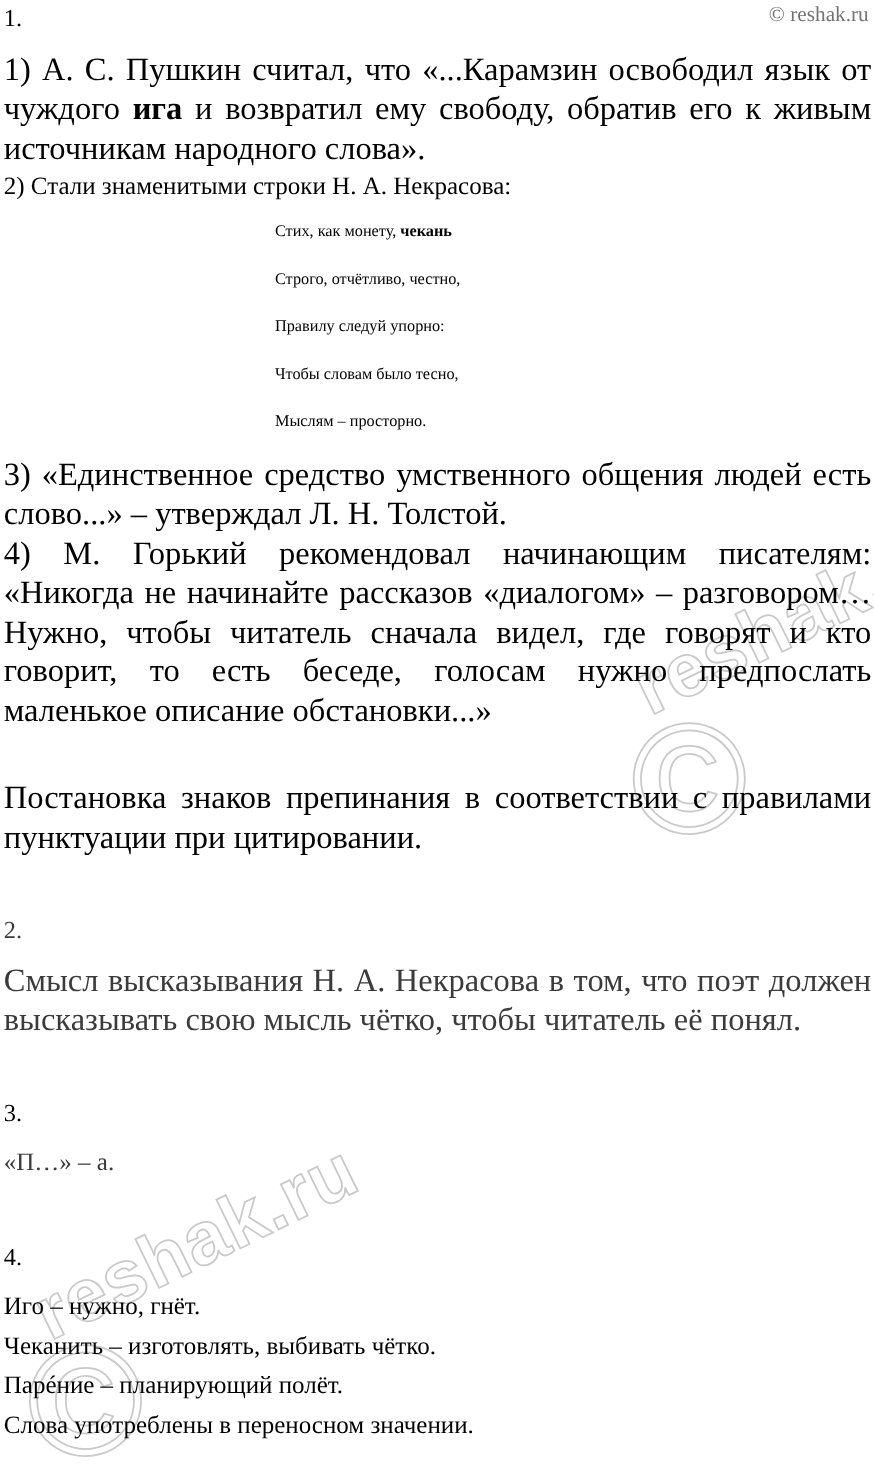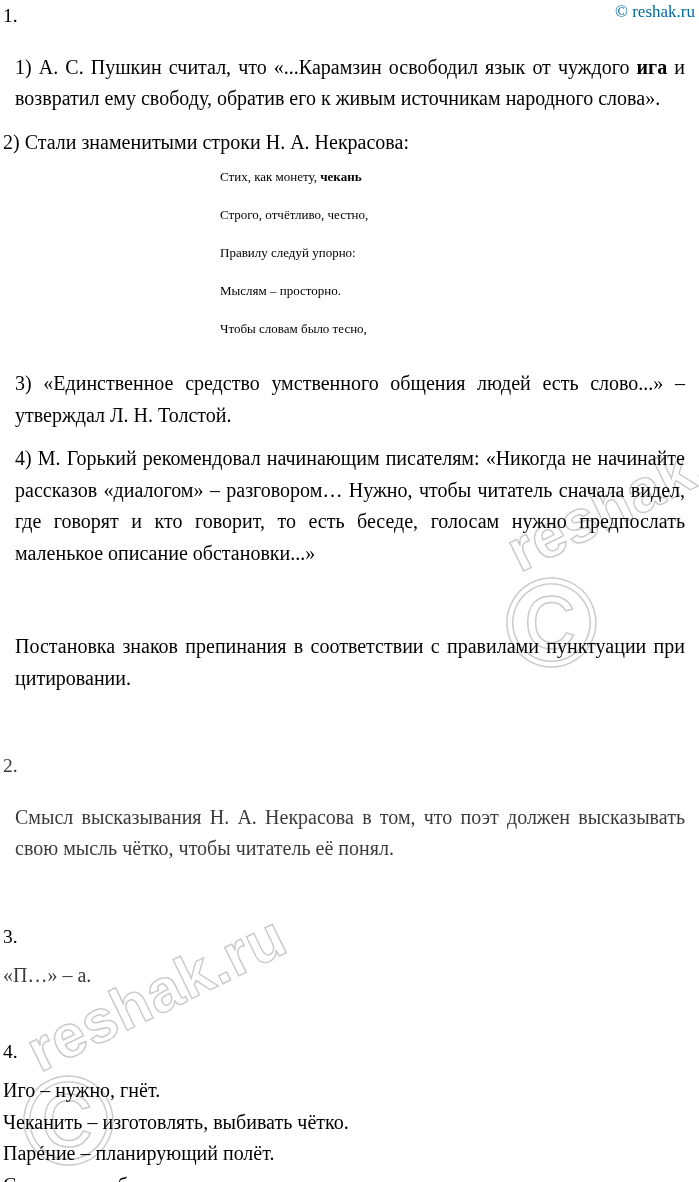--- a/index.html
+++ b/index.html
@@ -20,21 +20,21 @@
   }
 
   
   .wm-header {
     position: absolute;
     top: 2px;
     right: 4px;
     font-family: "Liberation Serif", "DejaVu Serif", serif;
     font-size: 17px;
     line-height: 20px;
-    color: #0369a1;
+    color: #737373;
     white-space: nowrap;
     z-index: 5;
   }
   .wm-big {
     position: absolute;
     z-index: 1;
     pointer-events: none;
     font-family: "Liberation Sans", "DejaVu Sans", sans-serif;
     font-weight: 700;
     font-size: 60px;
@@ -62,25 +62,25 @@
 
   
   .content {
     position: absolute;
     left: 3px;
     top: 0;
     width: 694px;
     z-index: 3;
   }
   .para {
-    font-size: 20px;
+    font-size: 26px;
     line-height: 31.5px;
     text-align: justify;
     text-justify: inter-word;
-    margin: 12px;
+    margin: 0;
     hyphens: none;
   }
   .num {
     font-size: 19.5px;
     line-height: 31.5px;
     margin: 0;
     text-align: left;
   }
   .verse {
     font-size: 13px;
@@ -119,22 +119,22 @@
     <div class="num">1.</div>
     <div class="sp-8"></div>
 
     <p class="para"><span>1) А. С. Пушкин считал, что «...Карамзин освободил язык от чуждого </span><b>ига</b><span> и возвратил ему свободу, обратив его к живым источникам народного слова».</span></p>
 
     <p class="plain">2) Стали знаменитыми строки Н. А. Некрасова:</p>
 
     <div class="verse"><span>Стих, как монету, </span><b>чекань</b></div>
     <div class="verse">Строго, отчётливо, честно,</div>
     <div class="verse">Правилу следуй упорно:</div>
+    <div class="verse">Чтобы словам было тесно,</div>
     <div class="verse">Мыслям – просторно.</div>
-    <div class="verse">Чтобы словам было тесно,</div>
 
     <div class="sp-8"></div>
 
     <p class="para">3) «Единственное средство умственного общения людей есть слово...» – утверждал Л. Н. Толстой.</p>
 
     <p class="para">4) М. Горький рекомендовал начинающим писателям: «Никогда не начинайте рассказов «диалогом» – разговором… Нужно, чтобы читатель сначала видел, где говорят и кто говорит, то есть беседе, голосам нужно предпослать маленькое описание обстановки...»</p>
 
 
     <div class="sp-38"></div>
 

